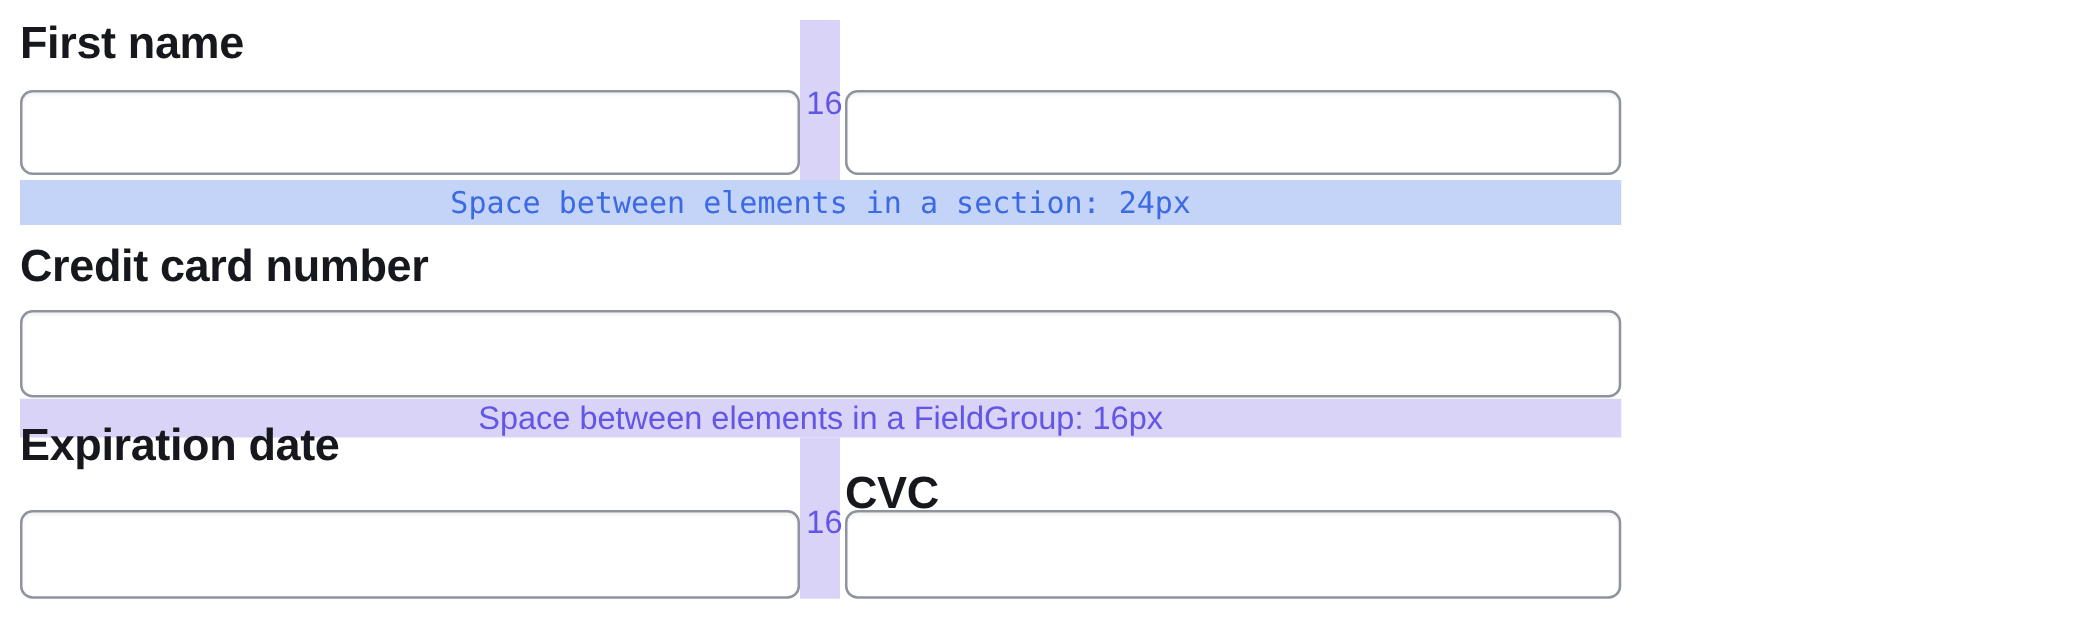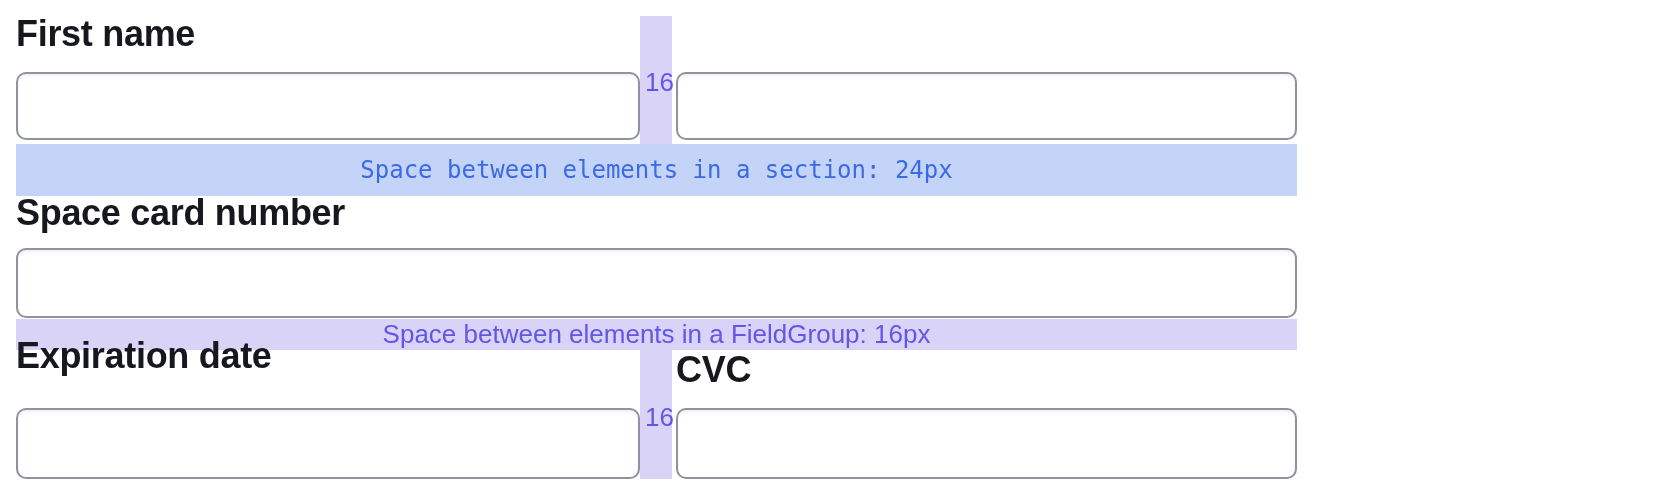--- a/index.html
+++ b/index.html
@@ -96,33 +96,33 @@
 <div class="canvas">
 
   <div class="vband" style="top:16px; height:128px"></div>
   <div class="gap-label" style="top:69px">16</div>
 
   <label class="field-label" style="left:16px; top:18px">First name</label>
 
   <input class="text-input" type="text" style="left: 16px; top: 72px; width: 624px; height: 68px;" aria-label="First name">
   <input class="text-input" type="text" style="left: 676px; top: 72px; width: 621px; height: 68px;" aria-label="Last name">
 
-  <div class="hband section" style="top:144px; height:52px">
+  <div class="hband section" style="top:144px; height:36px">
     <span class="band-text">Space between elements in a section: 24px</span>
   </div>
 
-  <label class="field-label" style="left:16px; top:197px">Space card number</label>
+  <label class="field-label" style="left:16px; top:197px">Credit card number</label>
   <input class="text-input" type="text" style="left: 16px; top: 248px; width: 1281px; height: 70px;" aria-label="Credit card number">
 
   <div class="hband fieldgroup" style="top:319px; height:31px">
     <span class="band-text">Space between elements in a FieldGroup: 16px</span>
   </div>
 
   <div class="vband" style="top:350px; height:129px"></div>
   <div class="gap-label" style="top:404px">16</div>
 
   <label class="field-label" style="left:16px; top:340px">Expiration date</label>
-  <label class="field-label" style="left:676px; top:354px">CVC</label>
+  <label class="field-label" style="left:676px; top:378px">CVC</label>
 
   <input class="text-input" type="text" style="left: 16px; top: 408px; width: 624px; height: 71px;" aria-label="Expiration date">
   <input class="text-input" type="text" style="left: 676px; top: 408px; width: 621px; height: 71px;" aria-label="CVC">
 
 </div>
 
 </body></html>

